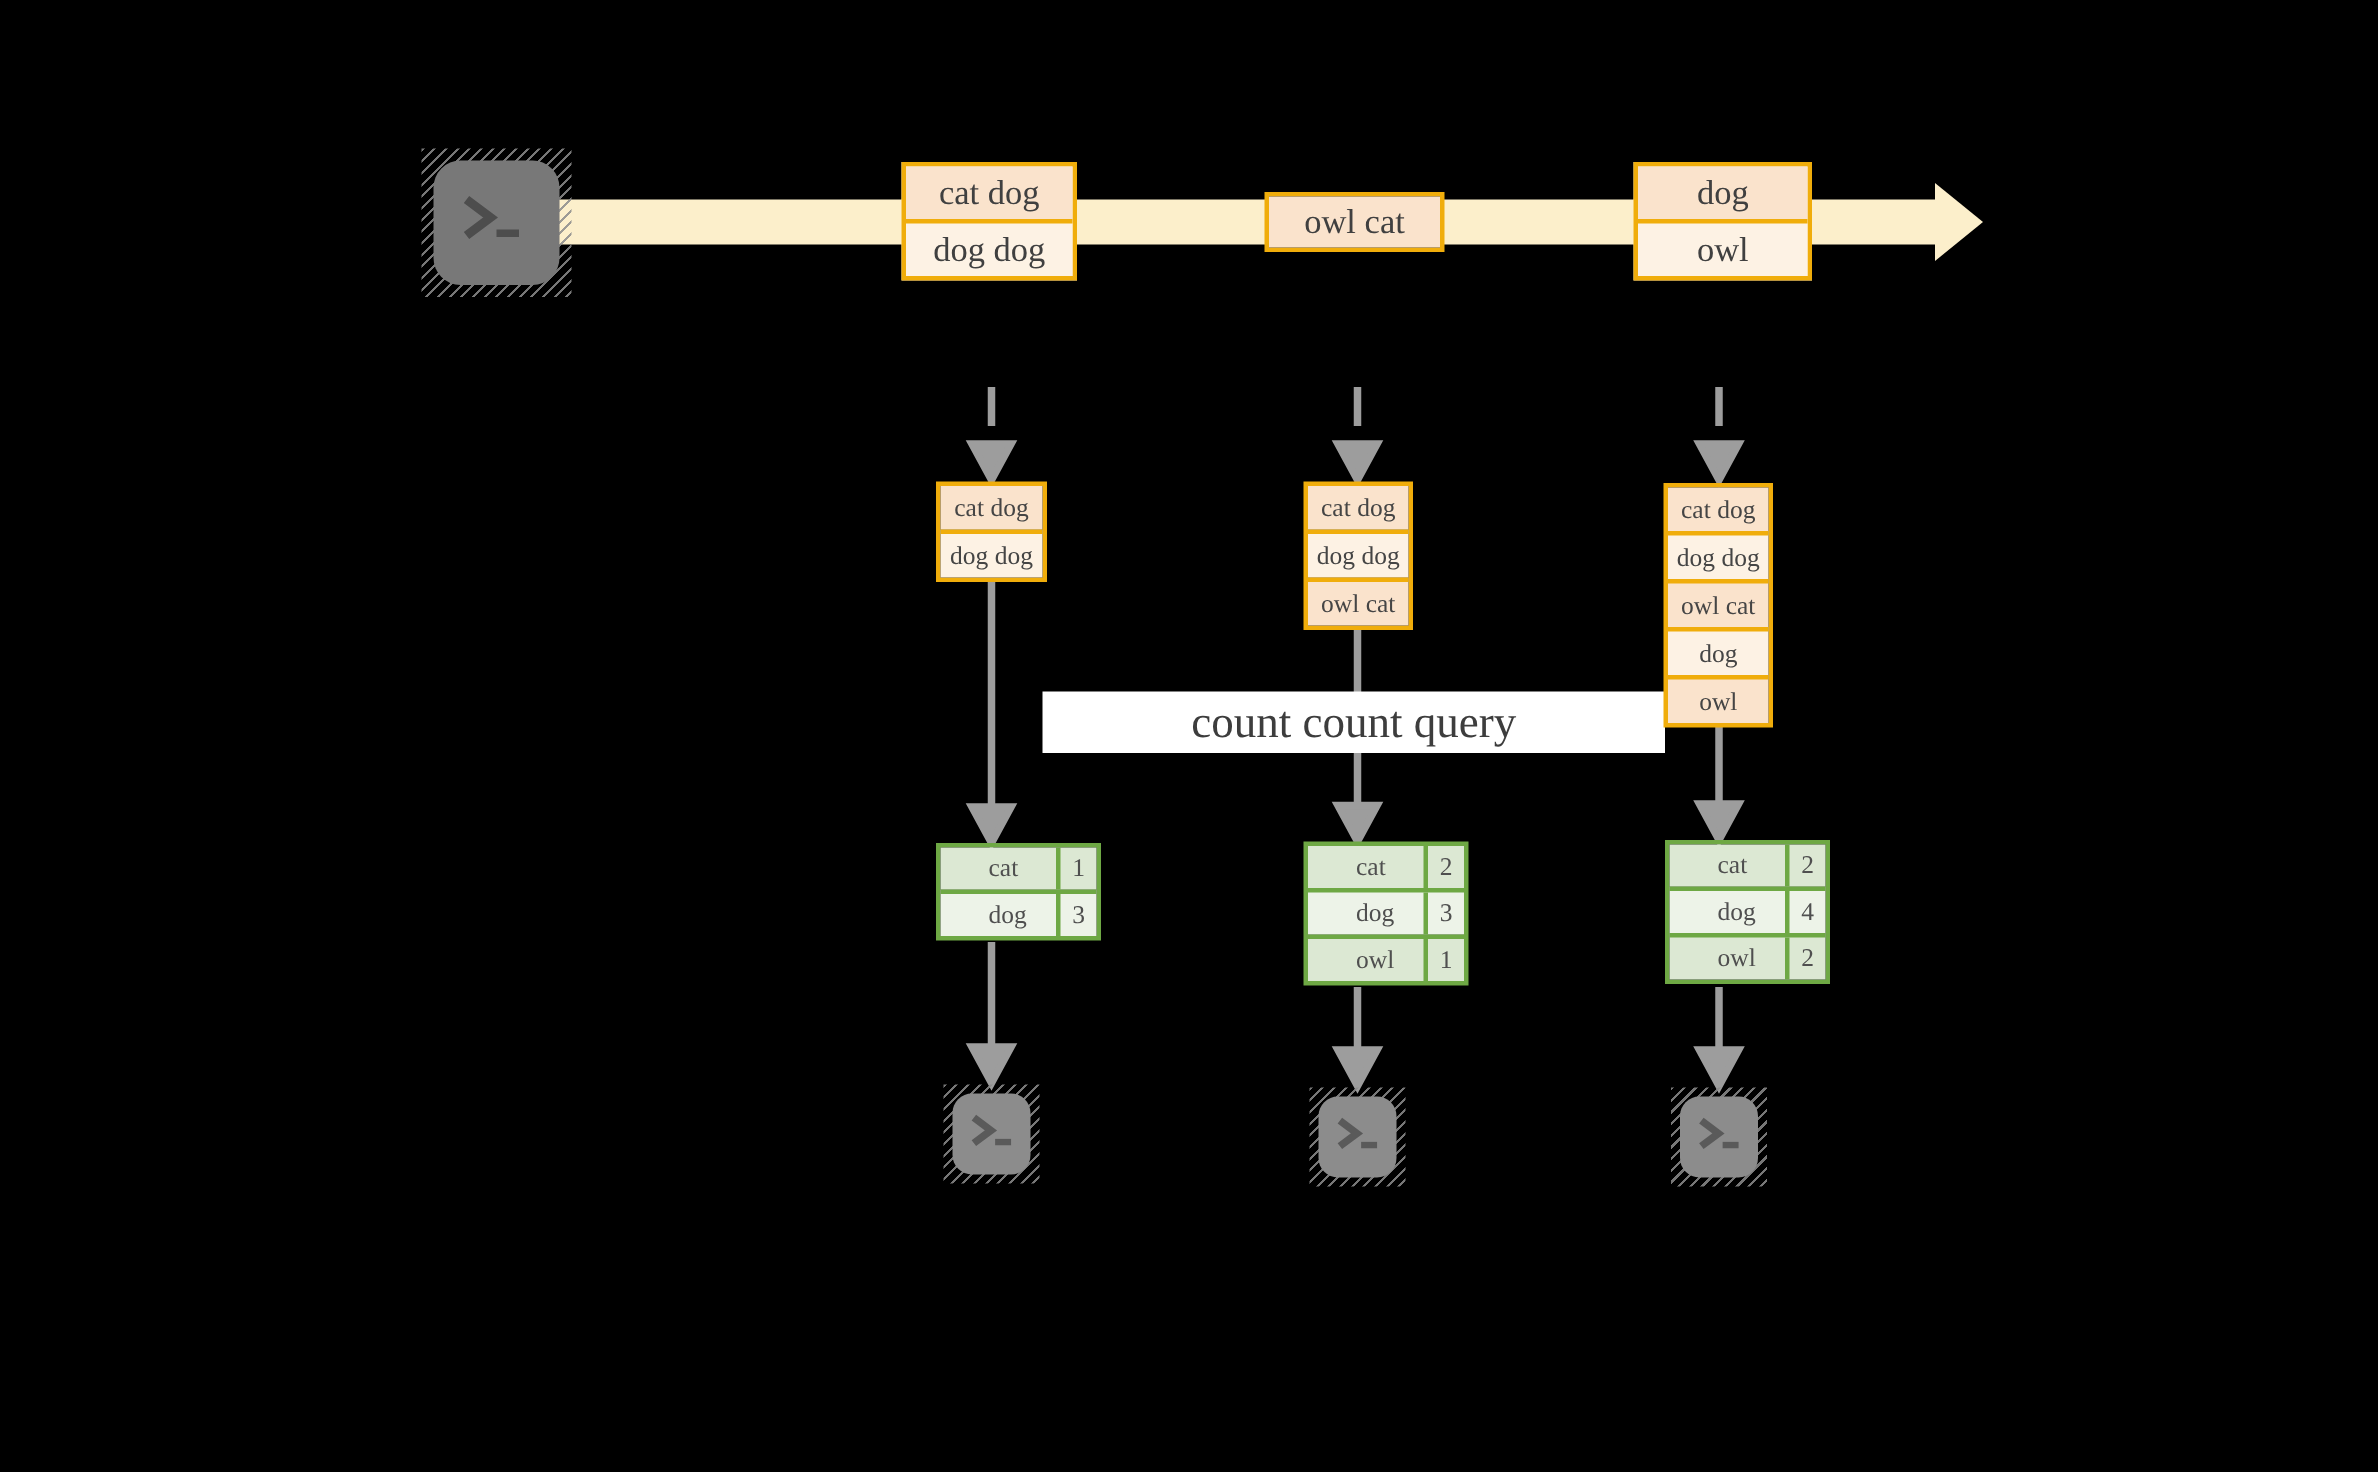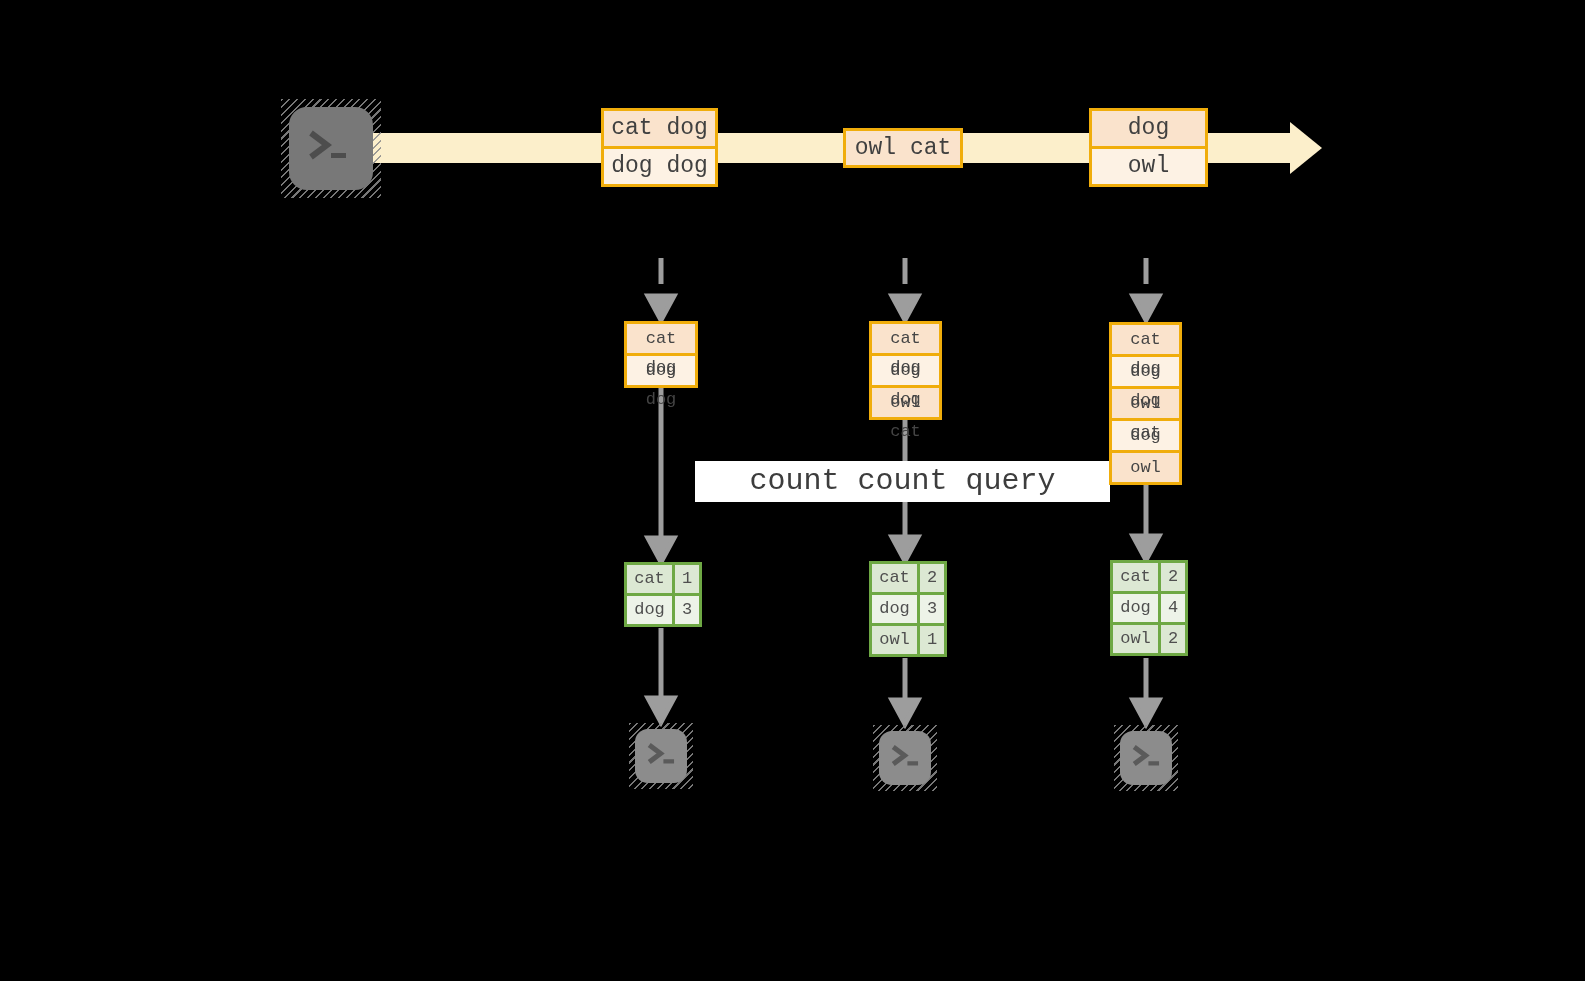--- a/index.html
+++ b/index.html
@@ -1,18 +1,18 @@
 <!DOCTYPE html>
 <html><head>
 <meta charset="utf-8">
 <style>
   html,body{margin:0;padding:0;background:#000;}
   .canvas{
     position:relative;width:1585px;height:981px;background:#000000;
-    font-family:Liberation Mono, monospace;overflow:hidden;
+    font-family:Liberation Serif, serif;overflow:hidden;
   }
   
   .band{position:absolute;left:370px;top:133px;width:920px;height:30px;background:#FCEFCB;z-index:1;}
   .band-head{position:absolute;left:1290px;top:122px;width:0;height:0;z-index:1;
     border-left:32px solid #FCEFCB;border-top:26px solid transparent;border-bottom:26px solid transparent;}
   
   .obox{position:absolute;border:3px solid #F0AD0B;z-index:3;background:#FDF2E4;}
   .obox .row{height:35px;line-height:35px;text-align:center;font-size:23px;color:#404040;}
   .obox .row + .row{border-top:3px solid #F0AD0B;}
   .obox .row:nth-child(odd){background:#FAE3CC;}
@@ -20,21 +20,21 @@
   
   .stack{position:absolute;border:3px solid #F0AD0B;z-index:3;}
   .stack .row{height:29px;line-height:29px;text-align:center;font-size:17px;color:#454545;}
   .stack .row + .row{border-top:3px solid #F0AD0B;}
   .stack .row:nth-child(odd){background:#FAE3CC;}
   .stack .row:nth-child(even){background:#FDF2E4;}
   
   .gtable{position:absolute;border:3px solid #6EA844;z-index:3;}
   .grow{display:flex;height:28px;line-height:28px;font-size:17px;color:#4f4f4f;}
   .grow + .grow{border-top:3px solid #6EA844;}
-  .grow .word{width:45px;text-align:center;}
+  .grow .word{width:45px;text-align:left;margin-left:32px;}
   .grow .num{width:24px;text-align:center;border-left:3px solid #6EA844;}
   .grow:nth-child(odd){background:#DCE8D3;}
   .grow:nth-child(even){background:#EDF3E8;}
   
   .query-band{position:absolute;left:695px;top:461px;width:415px;height:41px;background:#FFFFFF;z-index:2;
     text-align:center;line-height:41px;font-size:30px;color:#3d3d3d;}
   
   .term{position:absolute;z-index:3;}
   .term .hatch{position:absolute;inset:0;
     background:repeating-linear-gradient(135deg,rgba(140,140,140,0.85) 0 1.5px,transparent 1.5px 5.5px);}

